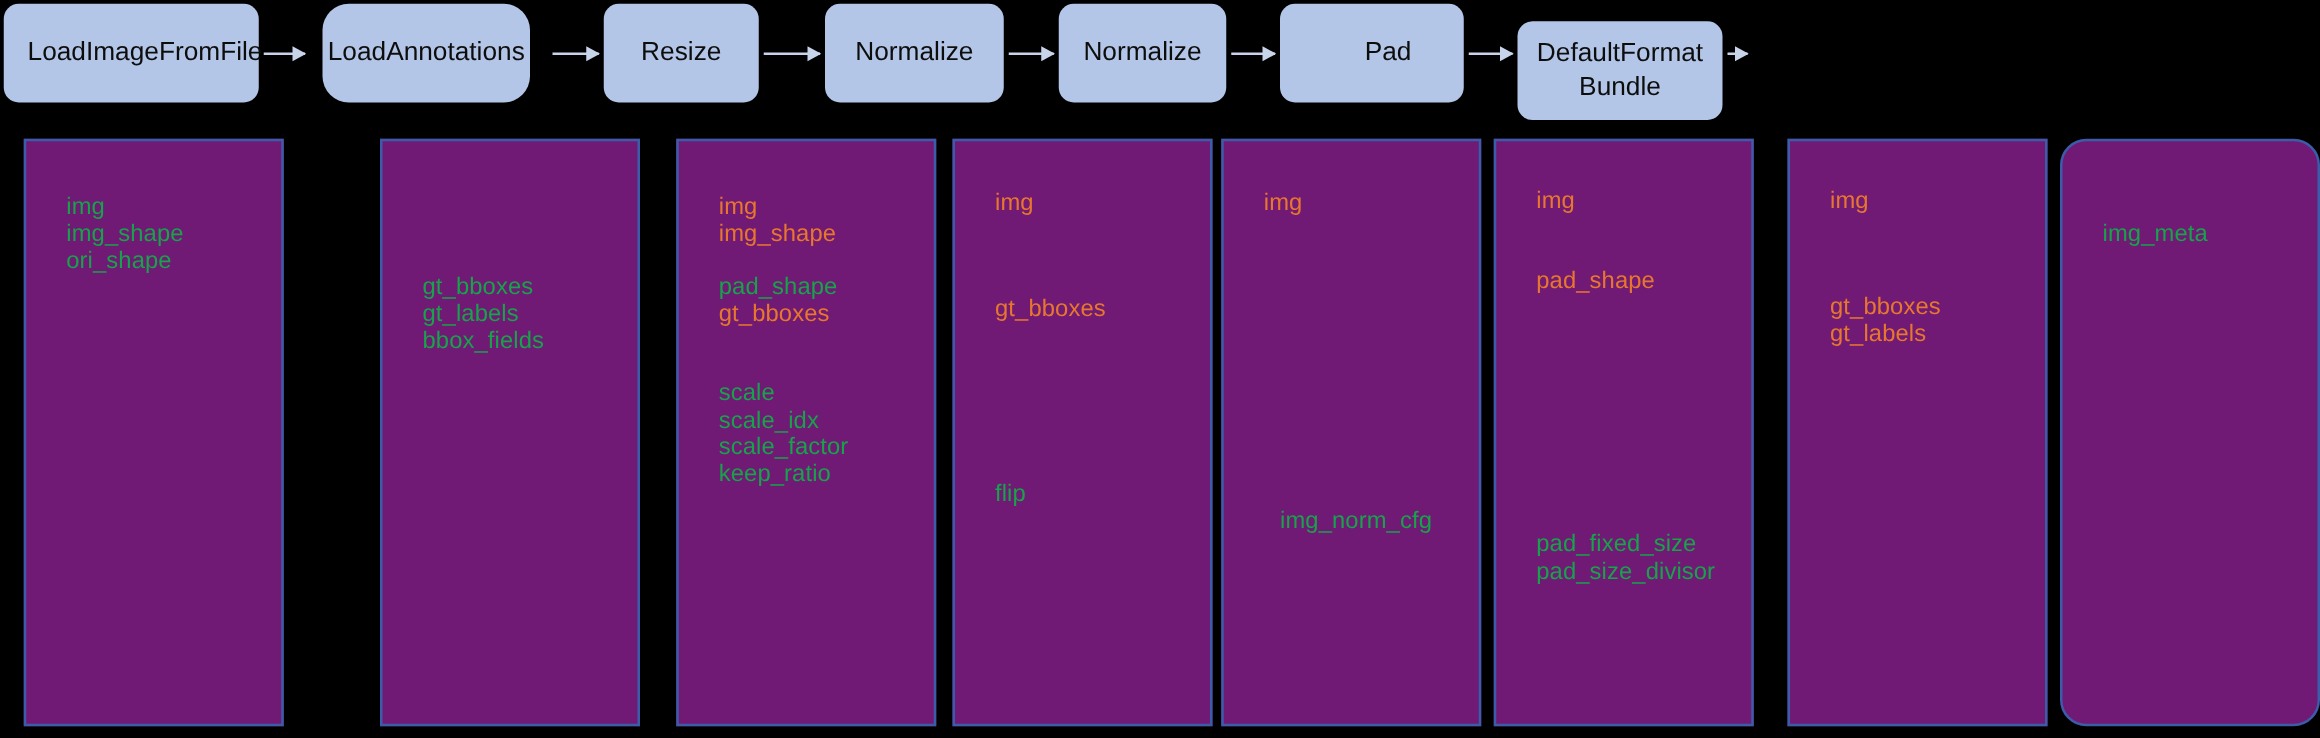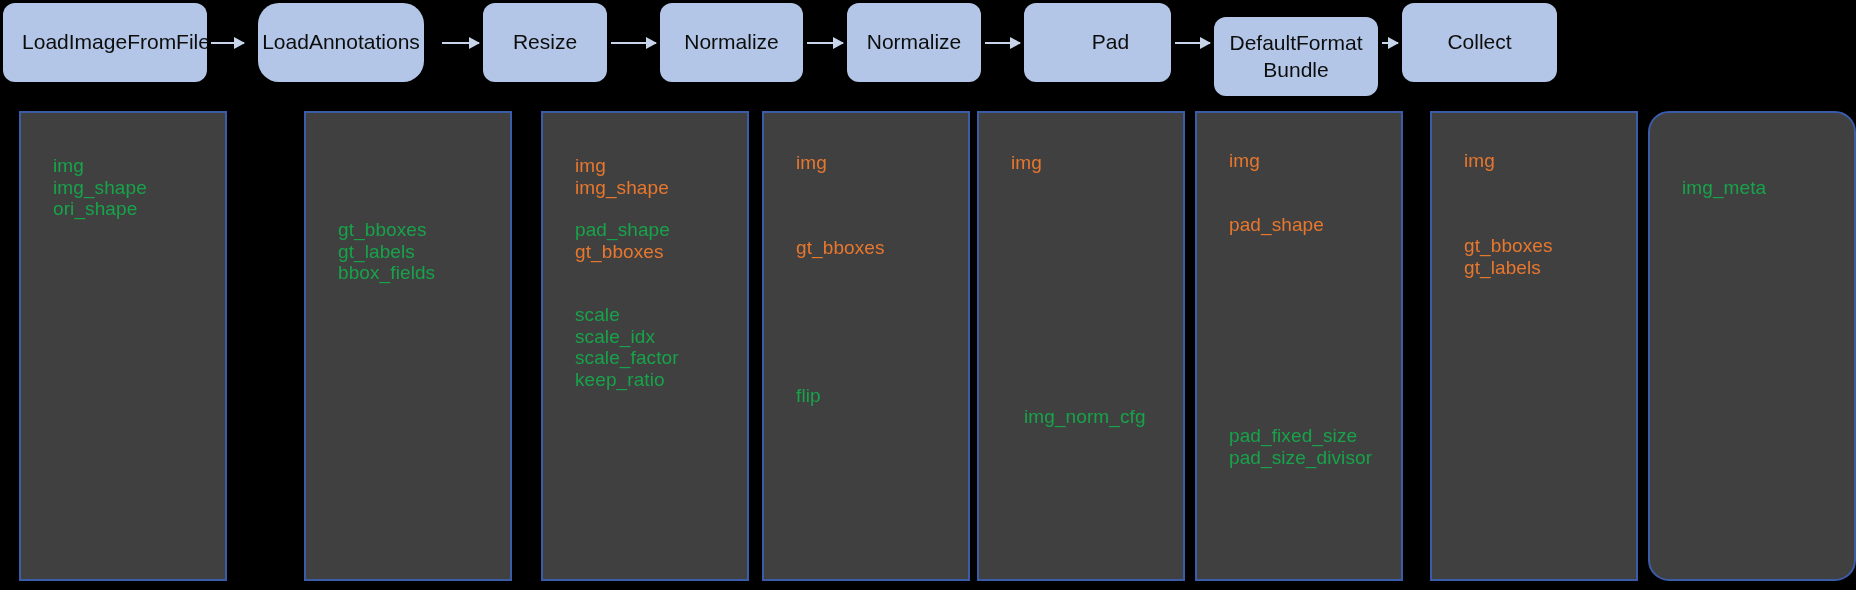--- a/index.html
+++ b/index.html
@@ -50,21 +50,21 @@
     border-left: 11px solid #c7d4ea;
     border-top: 6px solid transparent;
     border-bottom: 6px solid transparent;
   }
 
   
   .key-col {
     position: absolute;
     box-sizing: border-box;
     border: 2px solid #3b5ca8;
-    background: #404040;
+    background: #701a75;
     top: 111px;
     height: 470px;
   }
   .key-list {
     position: absolute;
     left: 0;
     right: 0;
     padding-left: 32px;
     box-sizing: border-box;
   }
@@ -83,21 +83,20 @@
 <div id="canvas">
 
 <div class="stage-box" style="left: 3px; top: 3px; width: 204px; height: 79px; padding-left: 28px;">LoadImageFromFile</div>
     <div class="stage-box" style="left: 258px; top: 3px; width: 166px; height: 79px; border-radius: 21px;">LoadAnnotations</div>
     <div class="stage-box" style="left: 483px; top: 3px; width: 124px; height: 79px;">Resize</div>
     <div class="stage-box" style="left: 660px; top: 3px; width: 143px; height: 79px;">Normalize</div>
     <div class="stage-box" style="left: 847px; top: 3px; width: 134px; height: 79px;">Normalize</div>
     <div class="stage-box" style="left: 1024px; top: 3px; width: 147px; height: 79px; padding-left: 32px;">Pad</div>
     <div class="stage-box" style="left: 1214px; top: 17px; width: 164px; height: 79px;">DefaultFormat
 Bundle</div>
-    <div class="stage-box" style="left: 1402px; top: 3px; width: 155px; height: 79px;">Collect</div>
     <div class="arrow" style="left: 211px; width: 33px;"></div>
     <div class="arrow" style="left: 442px; width: 37px;"></div>
     <div class="arrow" style="left: 611px; width: 45px;"></div>
     <div class="arrow" style="left: 807px; width: 36px;"></div>
     <div class="arrow" style="left: 985px; width: 35px;"></div>
     <div class="arrow" style="left: 1175px; width: 35px;"></div>
     <div class="arrow" style="left: 1382px; width: 16px;"></div>
     <div class="key-col" style="left: 19px; width: 208px;">
       <div class="key-list" style="top: 42px;">
         <div class="key-item key-green">img</div>

